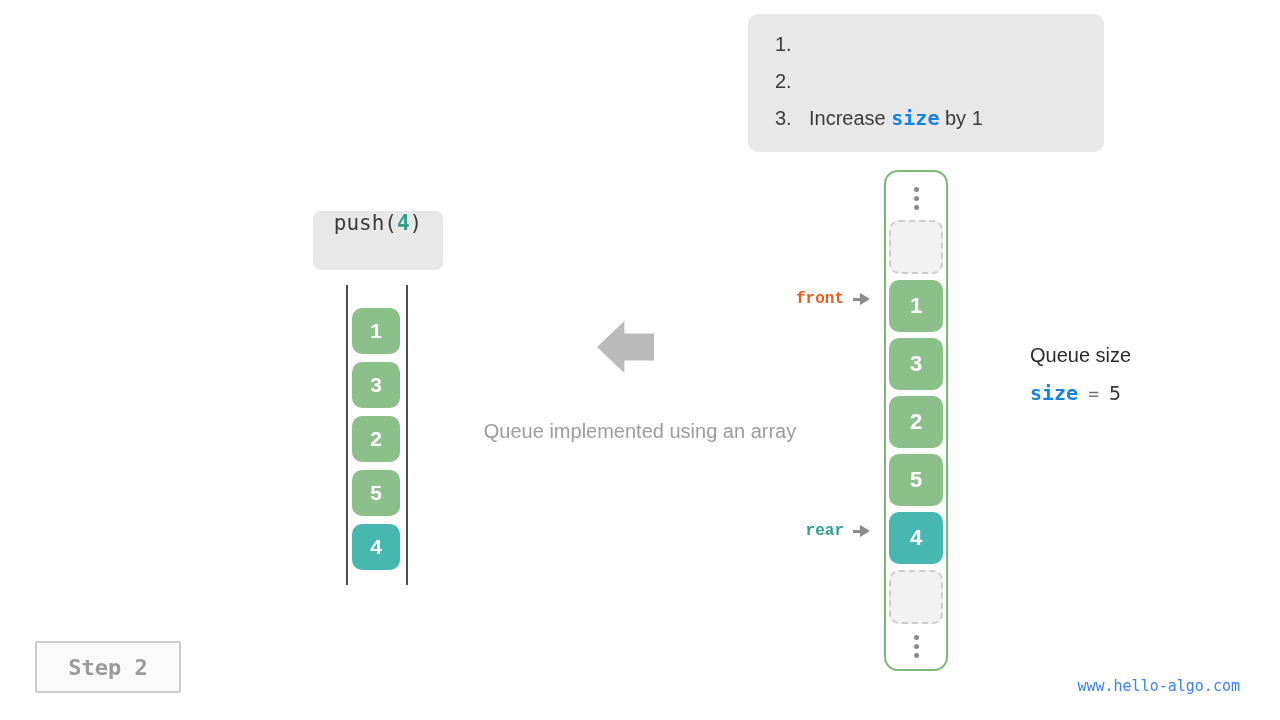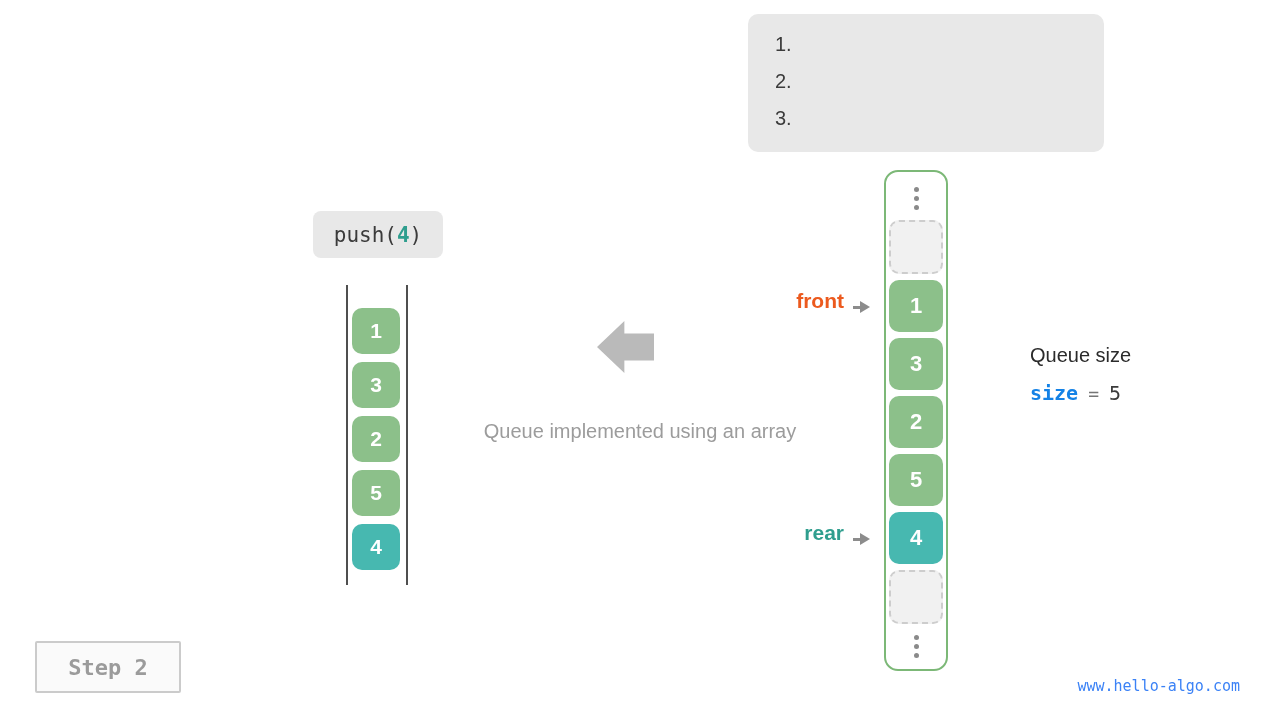--- a/index.html
+++ b/index.html
@@ -15,22 +15,22 @@
     background:#e8e8e8; border-radius:10px; padding:15px 10px 0 27px;
     display:flex; flex-direction:column; gap:7px;
   }
   .instr-line { display:flex; align-items:baseline; font-size:20px; color:#3b3b3b; line-height:30px; }
   .instr-num { width:34px; flex:0 0 34px; }
   .code-teal { font-family:"DejaVu Sans Mono", monospace; font-weight:bold; color:#2f9e8e; }
   .code-blue { font-family:"DejaVu Sans Mono", monospace; font-weight:bold; color:#1482e6; }
 
   
   .push-box {
-    position:absolute; left:313px; top:211px; width:130px; height:47px;
-    background:#e8e8e8; border-radius:8px; display:flex; align-items:center; justify-content:center;
+    position:absolute; left:313px; top:211px; width:130px; height:59px;
+    background:#e8e8e8; border-radius:8px; display:flex; align-items:flex-start; justify-content:center;
     font-family:"DejaVu Sans Mono", monospace; font-size:21px; color:#3b3b3b;
   }
   .push-box .arg { color:#2f9e8e; font-weight:bold; }
 
   
   .rail { position:absolute; width:2px; height:300px; top:285px; background:#4f4f4f; }
   .rail.left { left:346px; } .rail.right { left:406px; }
   .stack-cells { position:absolute; left:352px; top:308px; width:48px; display:flex; flex-direction:column; gap:8px; }
   .stack-cells .cell { width:48px; height:46px; border-radius:10px; display:flex; align-items:center; justify-content:center;
     color:#ffffff; font-weight:bold; font-size:21px; }
@@ -49,22 +49,22 @@
     border:2px solid #7cb877; border-radius:14px; background:#ffffff;
     display:flex; flex-direction:column; align-items:center; gap:6px; padding-top:10px;
   }
   .acell { width:54px; height:52px; border-radius:10px; display:flex; align-items:center; justify-content:center;
     color:#ffffff; font-weight:bold; font-size:22px; }
   .acell.empty { height:54px; background:#f1f1f1; border:2px dashed #cdcdcd; }
   .dots { height:32px; display:flex; flex-direction:column; justify-content:center; align-items:center; gap:4px; }
   .dots i { width:5px; height:5px; border-radius:50%; background:#8a8a8a; }
 
   
-  .pointer { position:absolute; width:110px; height:28px; display:flex; align-items:flex-end; justify-content:flex-end;
-    font-family:Liberation Sans, sans-serif; font-weight:bold; font-size:21px; }
+  .pointer { position:absolute; width:110px; height:28px; display:flex; align-items:center; justify-content:flex-end;
+    font-family:Liberation Mono, monospace; font-weight:bold; font-size:16px; }
   .pointer.front { left:760px; top:285px; color:#ec5a1e; }
   .pointer.rear  { left:760px; top:517px; color:#2f9e8e; }
   .ptr-arrow { display:flex; align-items:center; margin-left:9px; }
   .ptr-arrow .bar { width:7px; height:3px; background:#8c8c8c; }
   .ptr-arrow .tri { width:0; height:0; border-left:10px solid #8c8c8c; border-top:6px solid transparent; border-bottom:6px solid transparent; }
 
   
   .qsize-title { position:absolute; left:1030px; top:344px; font-size:20px; color:#2b2b2b; }
   .qsize-expr { position:absolute; left:1030px; top:381px; display:flex; align-items:center; font-size:20px; }
   .qsize-expr .var { color:#1482e6; font-weight:bold; font-family:"DejaVu Sans Mono", monospace; }
@@ -88,20 +88,21 @@
 
   <div class="instructions" id="instructions-list">
       <div class="instr-line">
         <span class="instr-num">1.</span>
       </div>
       <div class="instr-line">
         <span class="instr-num">2.</span>
       </div>
       <div class="instr-line">
         <span class="instr-num">3.</span>
+        <span><span>Increase </span><span class="code-blue">size</span><span> by 1</span></span>
       </div>
     </div>
 
   <div class="push-box">
     <span>push(</span>
       <span class="arg">4</span>
       <span>)</span>
   </div>
 
   <div class="rail left"></div>

